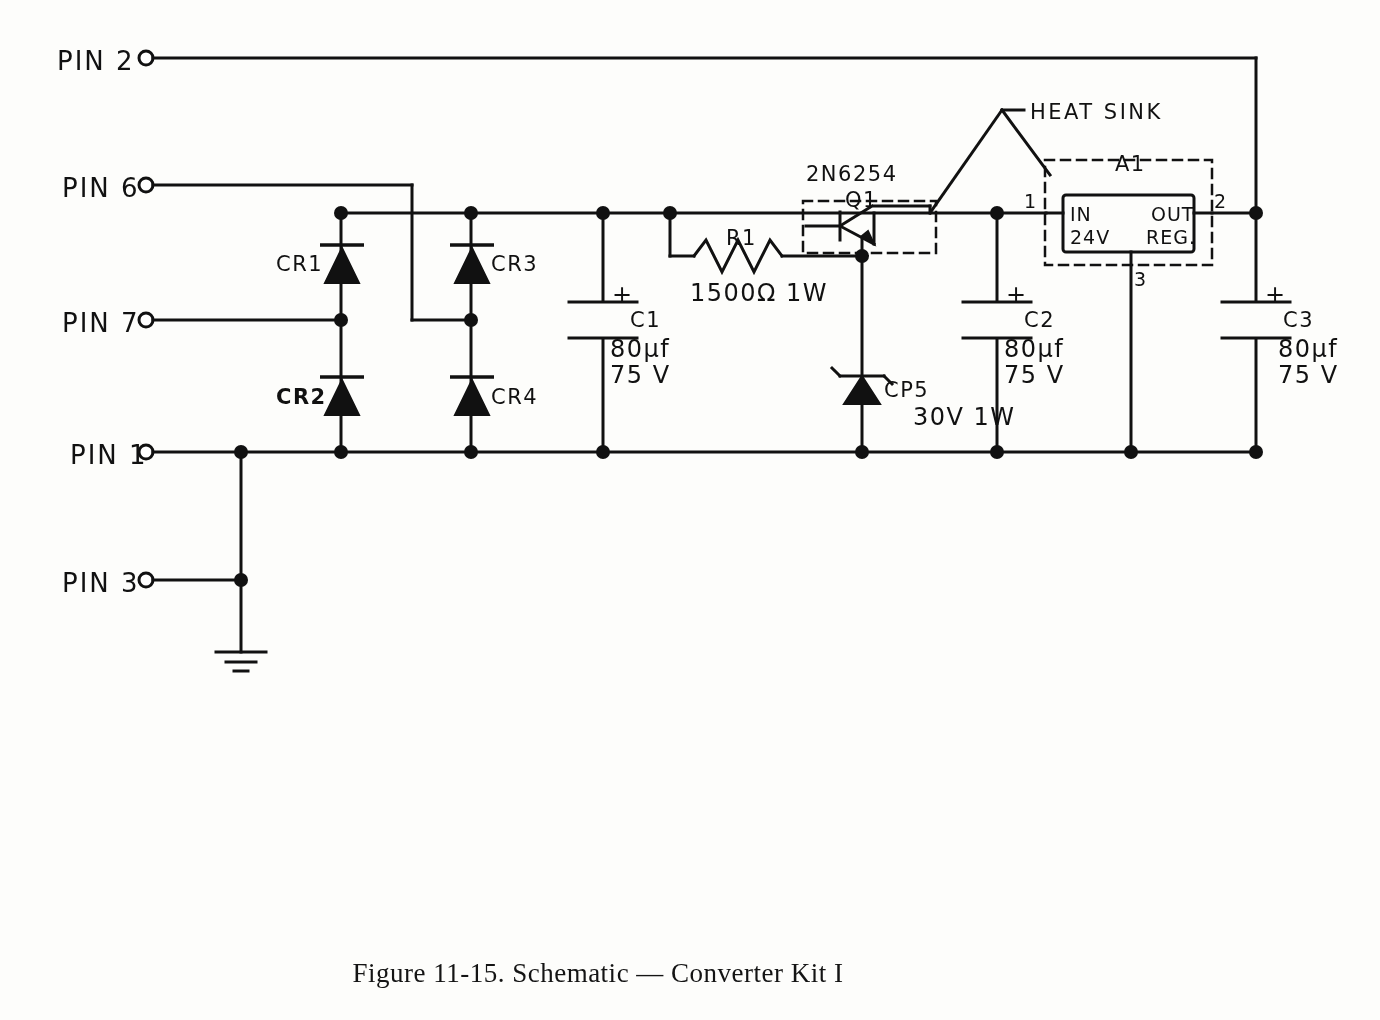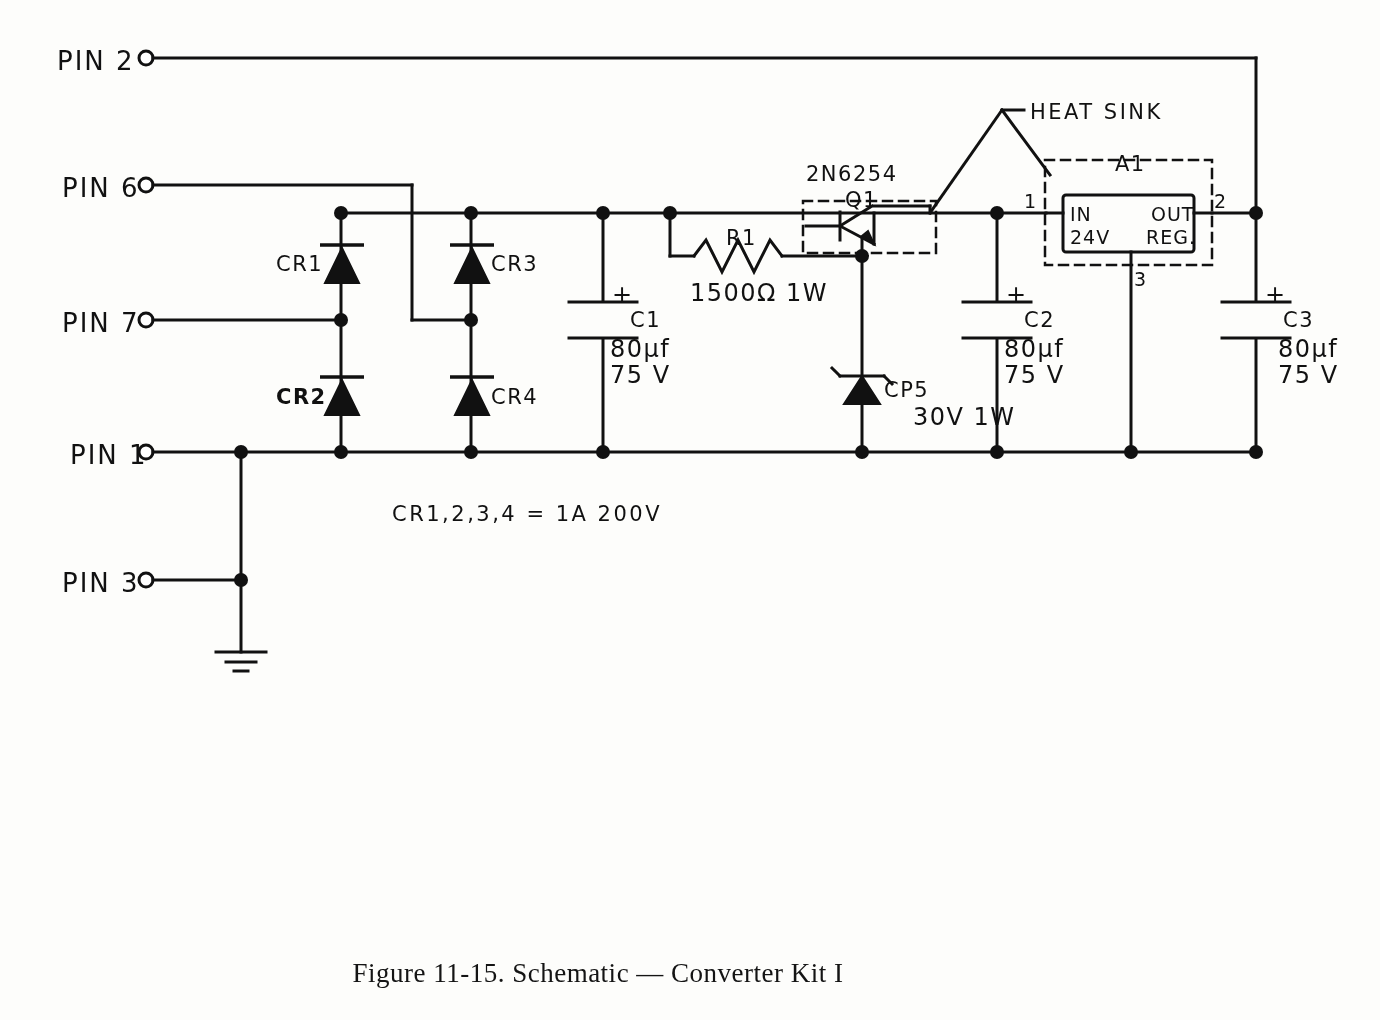--- a/index.html
+++ b/index.html
@@ -231,16 +231,15 @@
   <span class="lbl small-label" style="left:1070px; top:203px;">IN</span>
   <span class="lbl small-label" style="left:1151px; top:203px;">OUT</span>
   <span class="lbl small-label" style="left:1070px; top:226px;">24V</span>
   <span class="lbl small-label" style="left:1146px; top:226px;">REG.</span>
   <span class="lbl small-label" style="left:1024px; top:190px;">1</span>
   <span class="lbl small-label" style="left:1214px; top:190px;">2</span>
   <span class="lbl small-label" style="left:1134px; top:268px;">3</span>
 
   <span class="lbl note-label" style="left:1030px; top:100px;">HEAT SINK</span>
 
-  <span class="lbl note-label" style="left:392px; top:502px;">CR1,2,3,4 = 1A 200V</span>
 
   <div class="caption">Figure 11-15.   Schematic — Converter Kit I</div>
 </div>
 
 </body></html>

